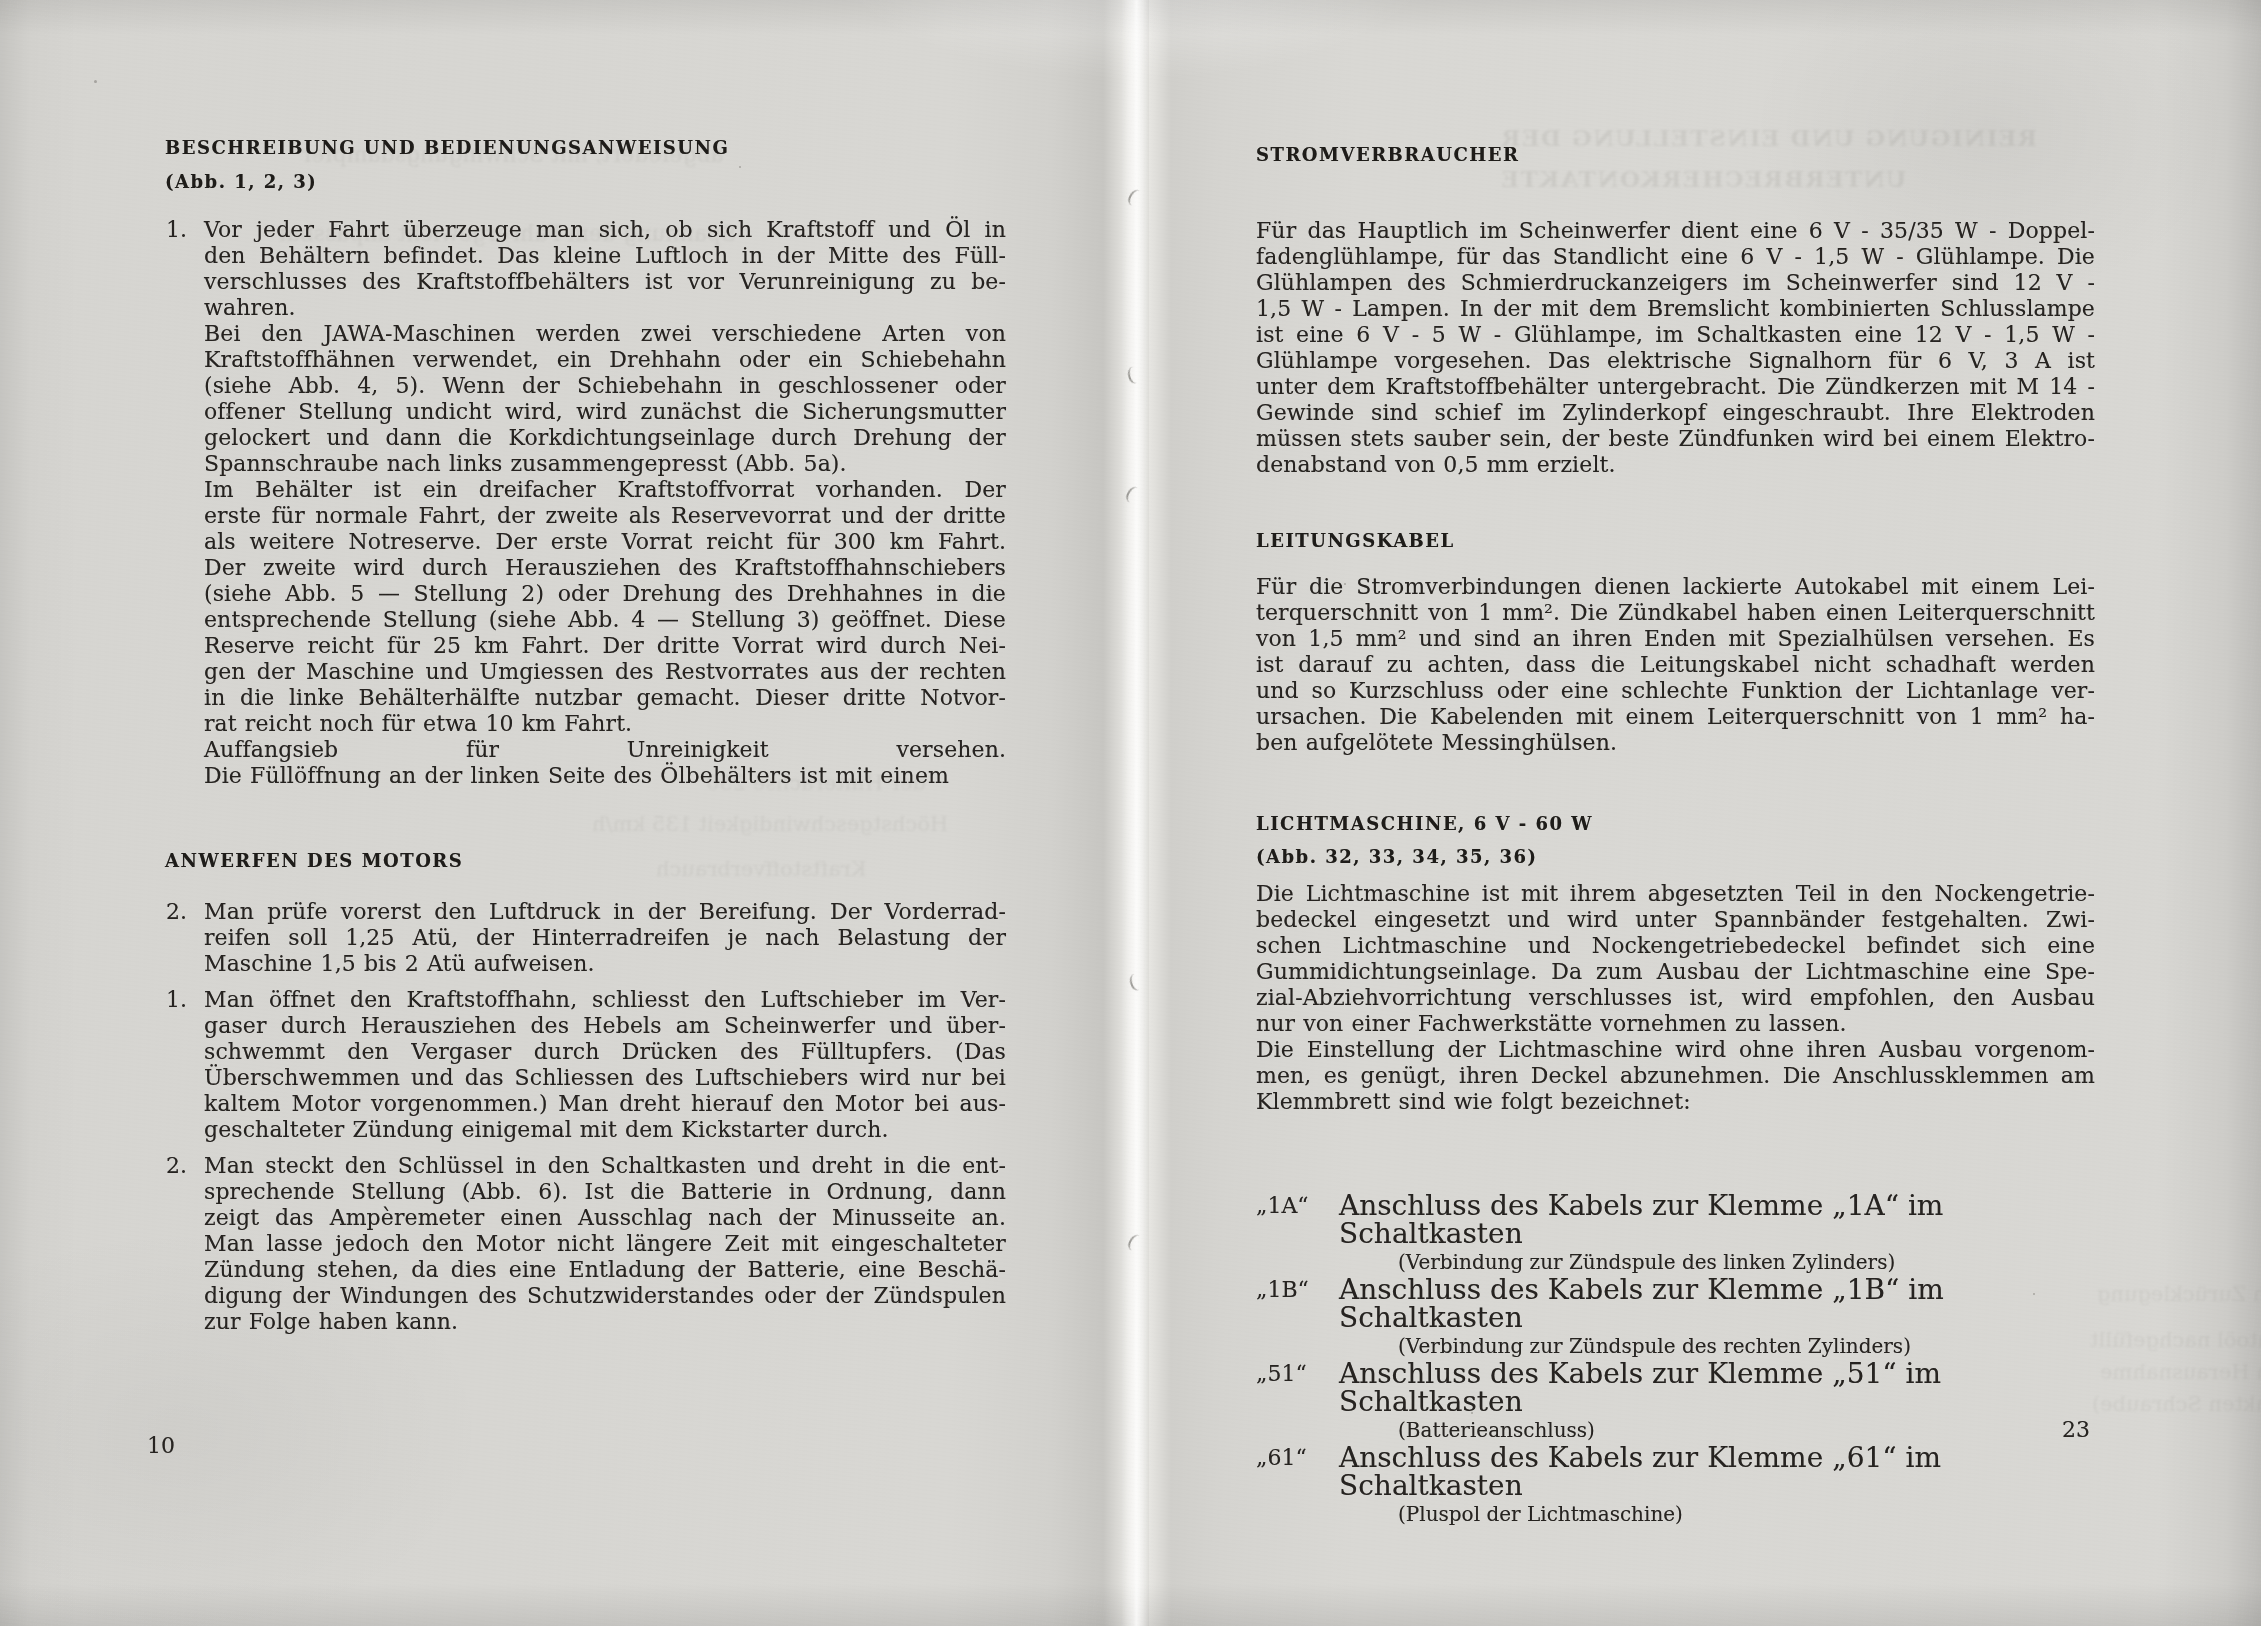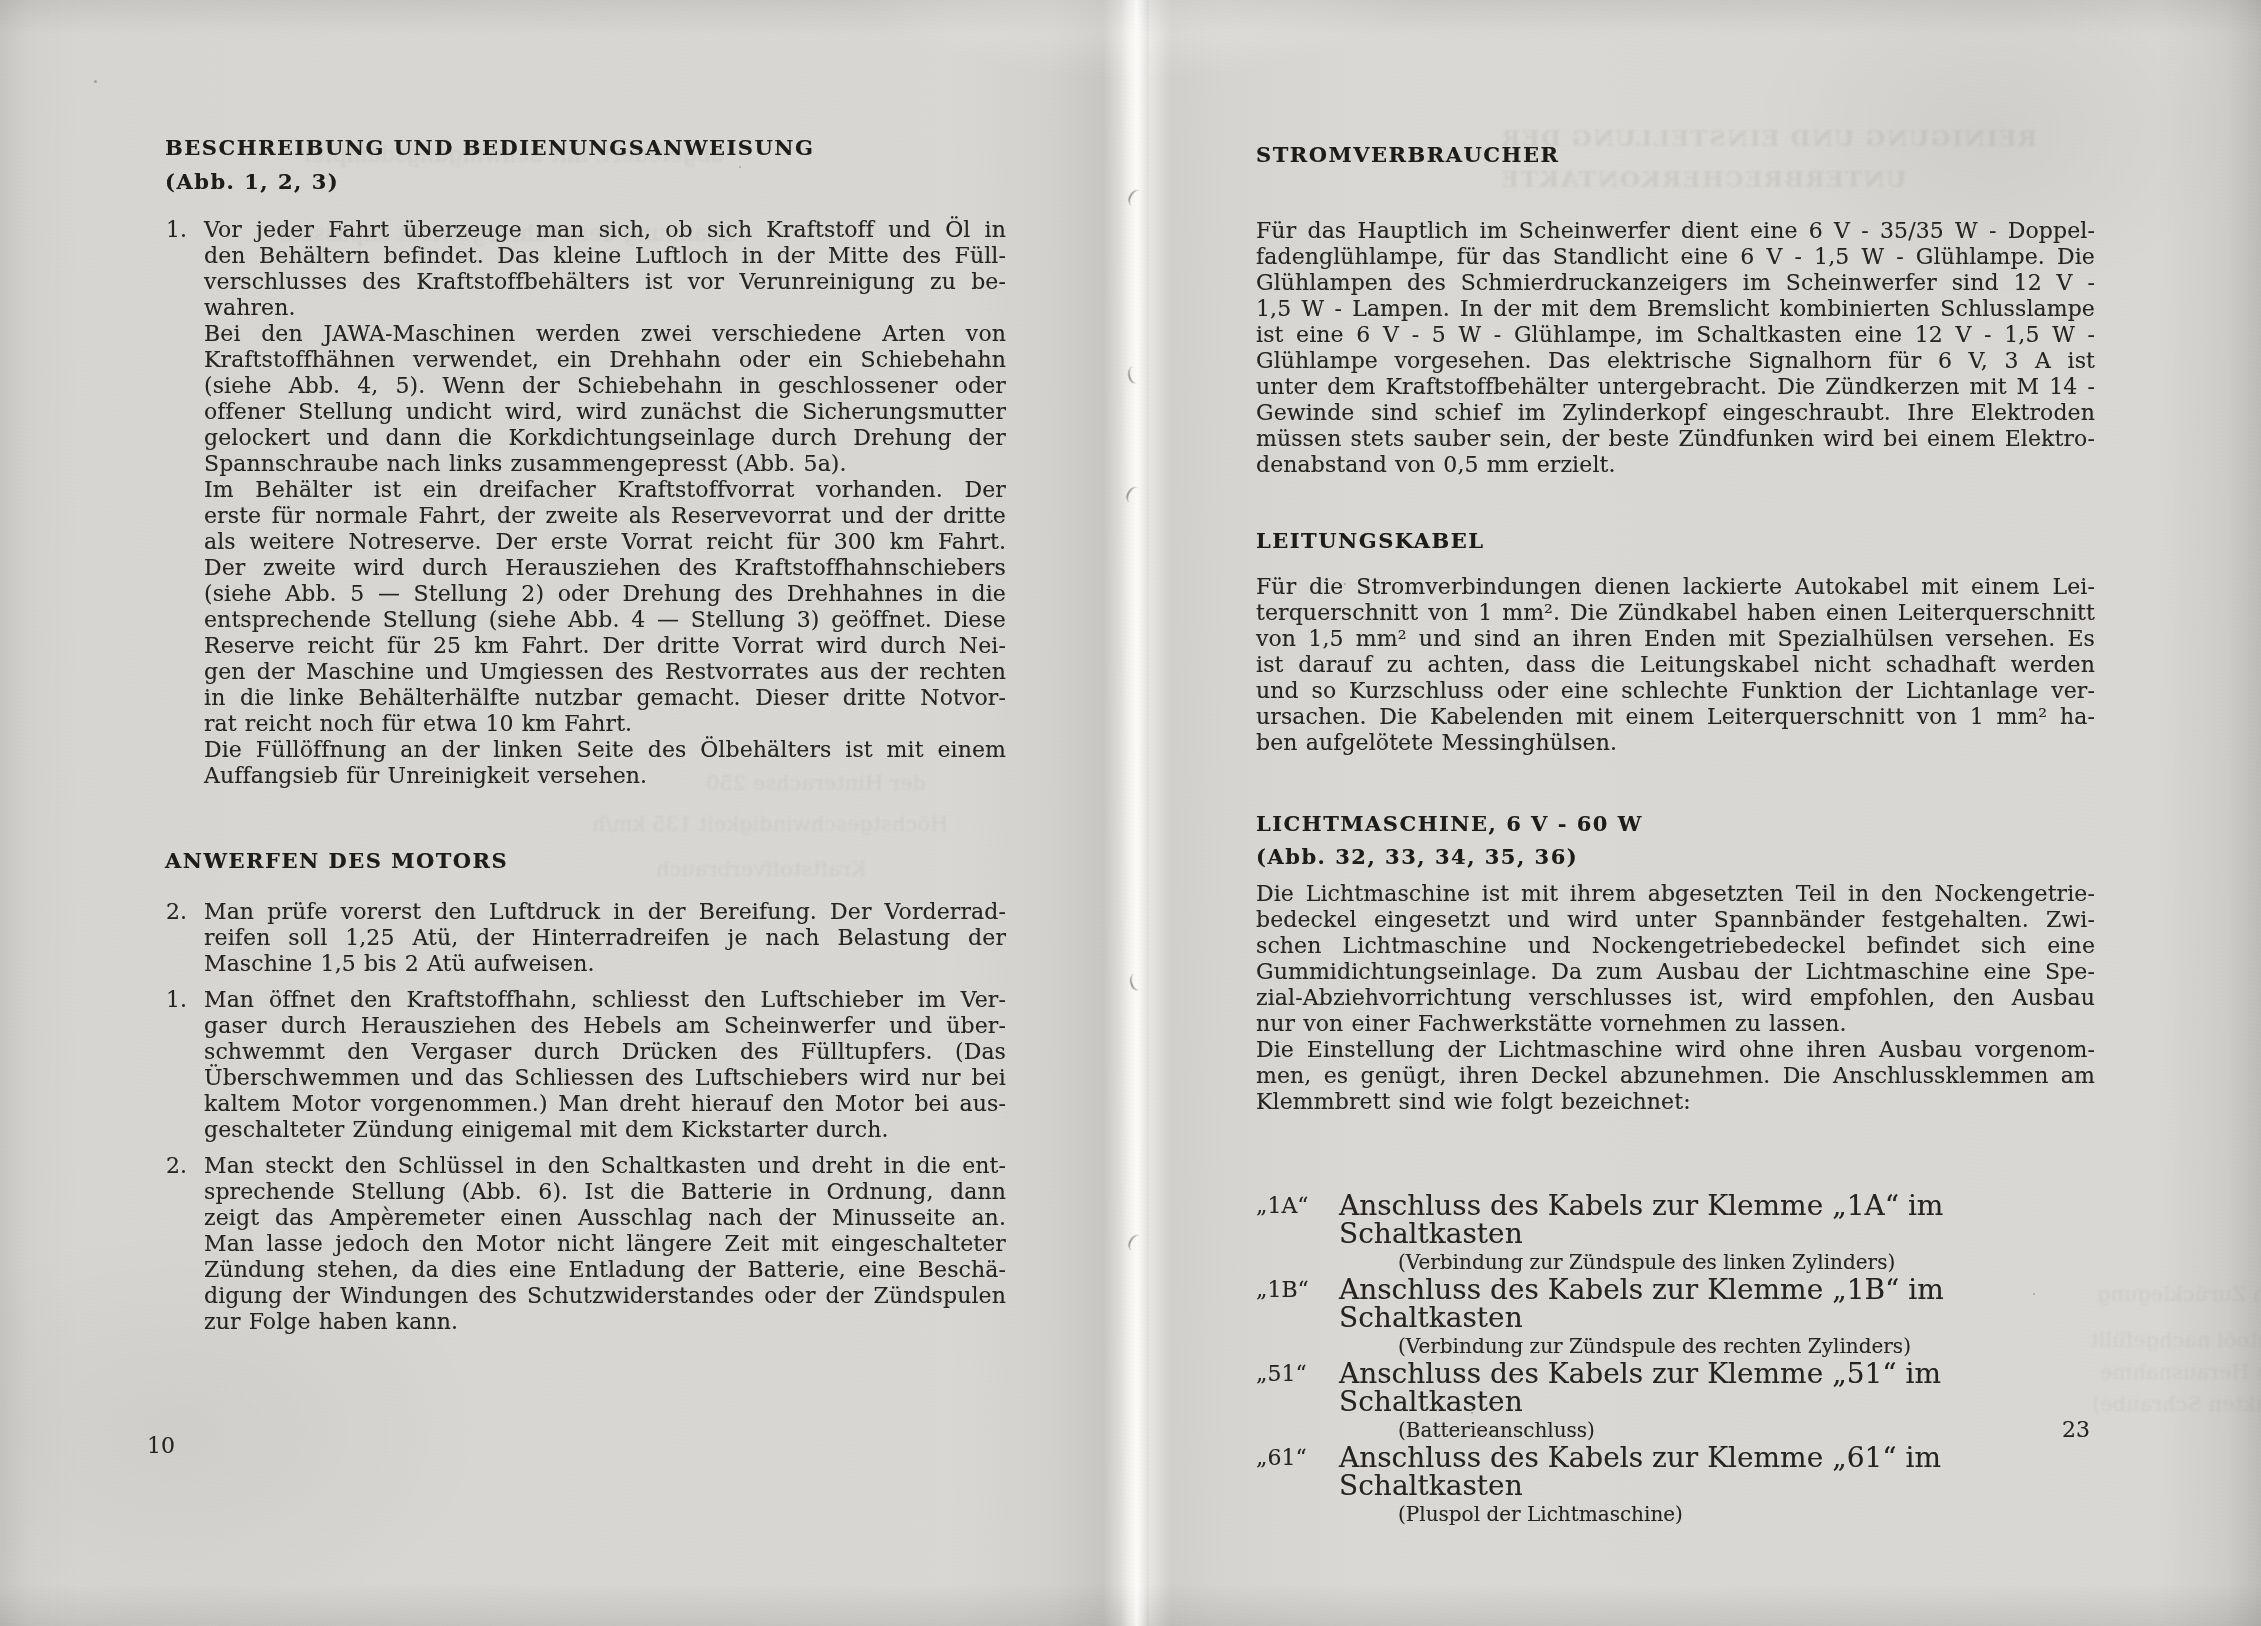--- a/index.html
+++ b/index.html
@@ -25,21 +25,21 @@
   }
   
   .grain{position:absolute;inset:0;pointer-events:none;opacity:.5;
     background-image:
       repeating-linear-gradient(7deg,  rgba(0,0,0,0.013) 0 1.5px, rgba(0,0,0,0) 1.5px 4px),
       repeating-linear-gradient(97deg, rgba(255,255,255,0.02) 0 1px, rgba(255,255,255,0) 1px 3.5px);}
   
   .col{position:absolute;}
   #left-col {left:165px;  top:134px; width:841px;}
   #right-col{left:1256px; top:141px; width:839px;}
-  .h{font-weight:bold;font-size:21px;line-height:28px;letter-spacing:1.5px;color:#1e1c19;
+  .h{font-weight:bold;font-size:18px;line-height:28px;letter-spacing:1.5px;color:#1e1c19;
      text-shadow:0 0 0.5px rgba(30,28,25,.45);}
   .h2line{margin-top:6px;}
   body .tl{font-size:22px;line-height:26px;letter-spacing:0.1px;word-spacing:1px;
      text-align:justify;text-align-last:justify;
      text-shadow:0 0 0.5px rgba(38,35,32,.35);}
   .sub .tl:last-child{text-align-last:left;}
   .num-item{position:relative;padding-left:39px;}
   .num{position:absolute;left:1px;top:0;font-size:22px;line-height:26px;
      text-shadow:0 0 0.5px rgba(38,35,32,.35);}
   #item1{margin-top:21px;}
@@ -153,22 +153,22 @@
             <div class="tl">als weitere Notreserve. Der erste Vorrat reicht für 300 km Fahrt.</div>
             <div class="tl">Der zweite wird durch Herausziehen des Kraftstoffhahnschiebers</div>
             <div class="tl">(siehe Abb. 5 — Stellung 2) oder Drehung des Drehhahnes in die</div>
             <div class="tl">entsprechende Stellung (siehe Abb. 4 — Stellung 3) geöffnet. Diese</div>
             <div class="tl">Reserve reicht für 25 km Fahrt. Der dritte Vorrat wird durch Nei-</div>
             <div class="tl">gen der Maschine und Umgiessen des Restvorrates aus der rechten</div>
             <div class="tl">in die linke Behälterhälfte nutzbar gemacht. Dieser dritte Notvor-</div>
             <div class="tl">rat reicht noch für etwa 10 km Fahrt.</div>
           </div>
           <div class="sub">
+            <div class="tl">Auffangsieb für Unreinigkeit versehen.</div>
             <div class="tl">Die Füllöffnung an der linken Seite des Ölbehälters ist mit einem</div>
-            <div class="tl">Auffangsieb für Unreinigkeit versehen.</div>
           </div>
         </div>
     </div>
 
     <div class="h" id="anwerfen-heading">ANWERFEN DES MOTORS</div>
 
     <div class="num-item" id="anw-item-0">
       <span class="num">2.</span>
       <div>
           <div class="sub">

